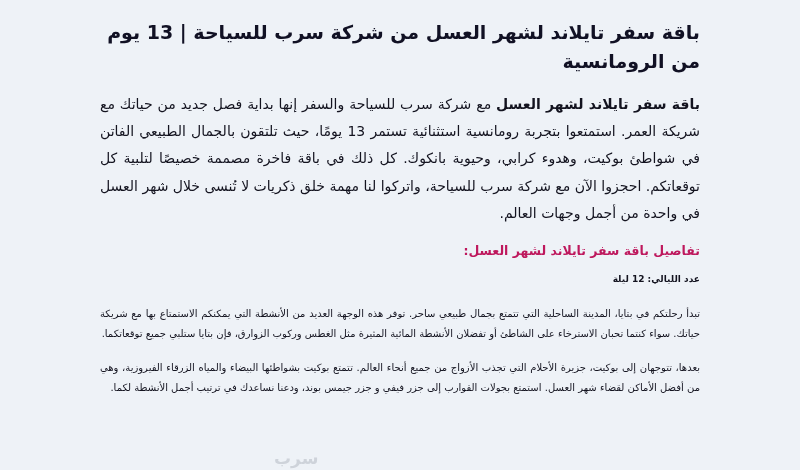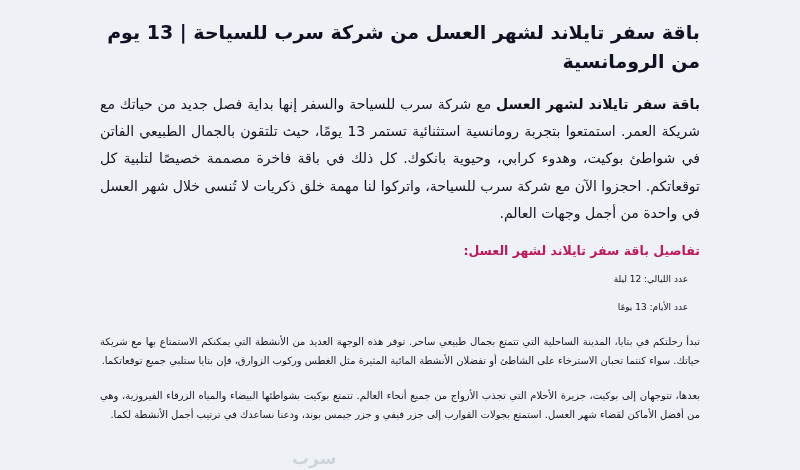--- a/index.html
+++ b/index.html
@@ -50,33 +50,34 @@
     color: #be185d;
   }
   .facts {
     font-size: 9px;
     line-height: 1.75;
     text-align: right;
     margin: 0 0 16px 0;
     color: #13131f;
   }
   .facts div {
-    margin: 12px;
+    margin: 0;
+    font-weight: bold;
   }
   .para {
     font-size: 10px;
     line-height: 1.95;
     text-align: justify;
     text-align-last: right;
     margin: 0 0 15px 0;
     color: #13131f;
   }
   .watermark {
     position: absolute;
-    left: 292px;
+    left: 274px;
     bottom: 2px;
     font-size: 17px;
     color: #c9ced6;
     font-weight: bold;
     opacity: 0.85;
     letter-spacing: 1px;
     pointer-events: none;
   }
 </style>
 </head>
@@ -85,20 +86,19 @@
 <div class="page">
 
   <h1 class="doc-title">باقة سفر تايلاند لشهر العسل من شركة سرب للسياحة | 13 يوم من الرومانسية</h1>
 
   <p class="intro"><span class="lead">باقة سفر تايلاند لشهر العسل</span><span> مع شركة سرب للسياحة والسفر إنها بداية فصل جديد من حياتك مع شريكة العمر. استمتعوا بتجربة رومانسية استثنائية تستمر 13 يومًا، حيث تلتقون بالجمال الطبيعي الفاتن في شواطئ بوكيت، وهدوء كرابي، وحيوية بانكوك. كل ذلك في باقة فاخرة مصممة خصيصًا لتلبية كل توقعاتكم. احجزوا الآن مع شركة سرب للسياحة، واتركوا لنا مهمة خلق ذكريات لا تُنسى خلال شهر العسل في واحدة من أجمل وجهات العالم.</span></p>
 
   <h2 class="section-heading">تفاصيل باقة سفر تايلاند لشهر العسل:</h2>
 
   <div class="facts">
     <div>عدد الليالي: 12 ليلة</div>
-    <div>عدد الأيام: 13 يومًا</div>
   </div>
 
   <p class="para">تبدأ رحلتكم في بتايا، المدينة الساحلية التي تتمتع بجمال طبيعي ساحر. توفر هذه الوجهة العديد من الأنشطة التي يمكنكم الاستمتاع بها مع شريكة حياتك. سواء كنتما تحبان الاسترخاء على الشاطئ أو تفضلان الأنشطة المائية المثيرة مثل الغطس وركوب الزوارق، فإن بتايا ستلبي جميع توقعاتكما.</p>
   <p class="para">بعدها، تتوجهان إلى بوكيت، جزيرة الأحلام التي تجذب الأزواج من جميع أنحاء العالم. تتمتع بوكيت بشواطئها البيضاء والمياه الزرقاء الفيروزية، وهي من أفضل الأماكن لقضاء شهر العسل. استمتع بجولات القوارب إلى جزر فيفي و جزر جيمس بوند، ودعنا نساعدك في ترتيب أجمل الأنشطة لكما.</p>
 
   <div class="watermark">سرب</div>
 </div>
 
 </body></html>

